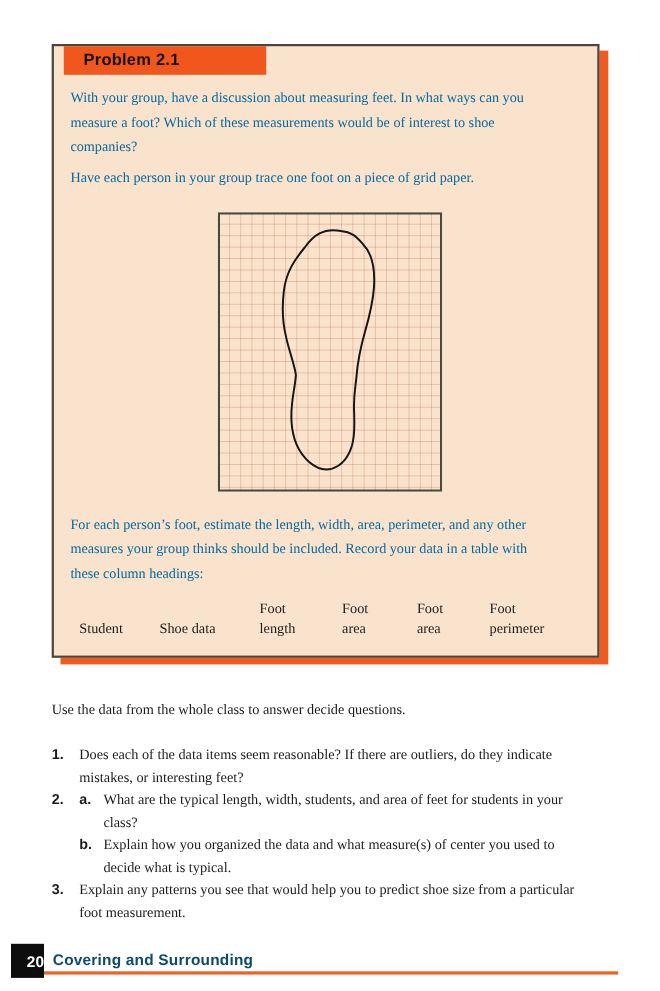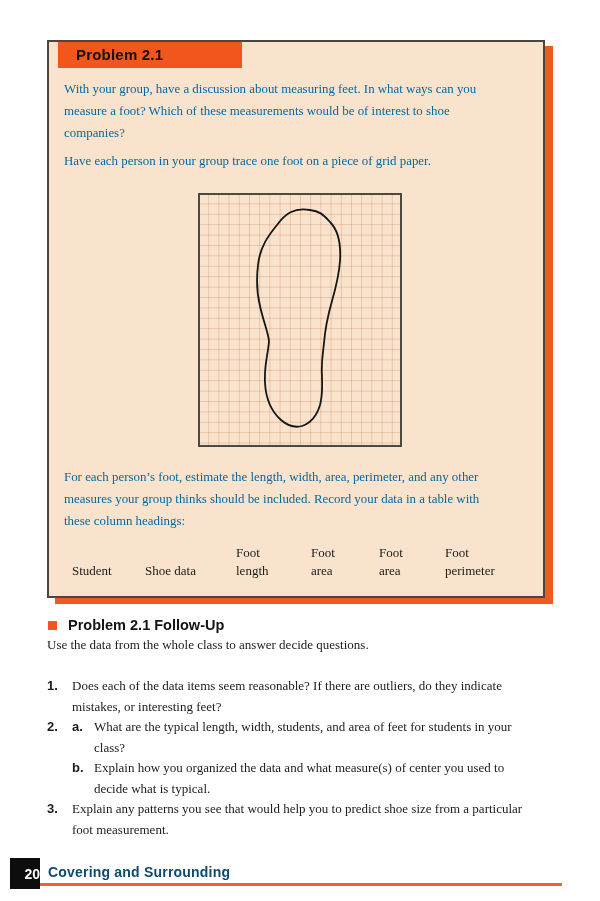--- a/index.html
+++ b/index.html
@@ -119,24 +119,20 @@
         <span>Foot</span>
         <span>area</span>
       </div>
       <div class="hcol" style="left:396px">
         <span>Foot</span>
         <span>perimeter</span>
       </div>
     </div>
   </div>
 
-  <div class="followup-heading">
-    <span class="bullet-square"></span>
-    <span>Problem 2.1 Follow-Up</span>
-  </div>
   <div class="followup-intro">Use the data from the whole class to answer decide questions.</div>
 
   <div class="questions">
     <div class="q-row">
       <span class="q-num">1.</span>
       <span class="q-text">Does each of the data items seem reasonable? If there are outliers, do they indicate
 mistakes, or interesting feet?</span>
     </div>
     <div class="q-row">
       <span class="q-num">2.</span>

